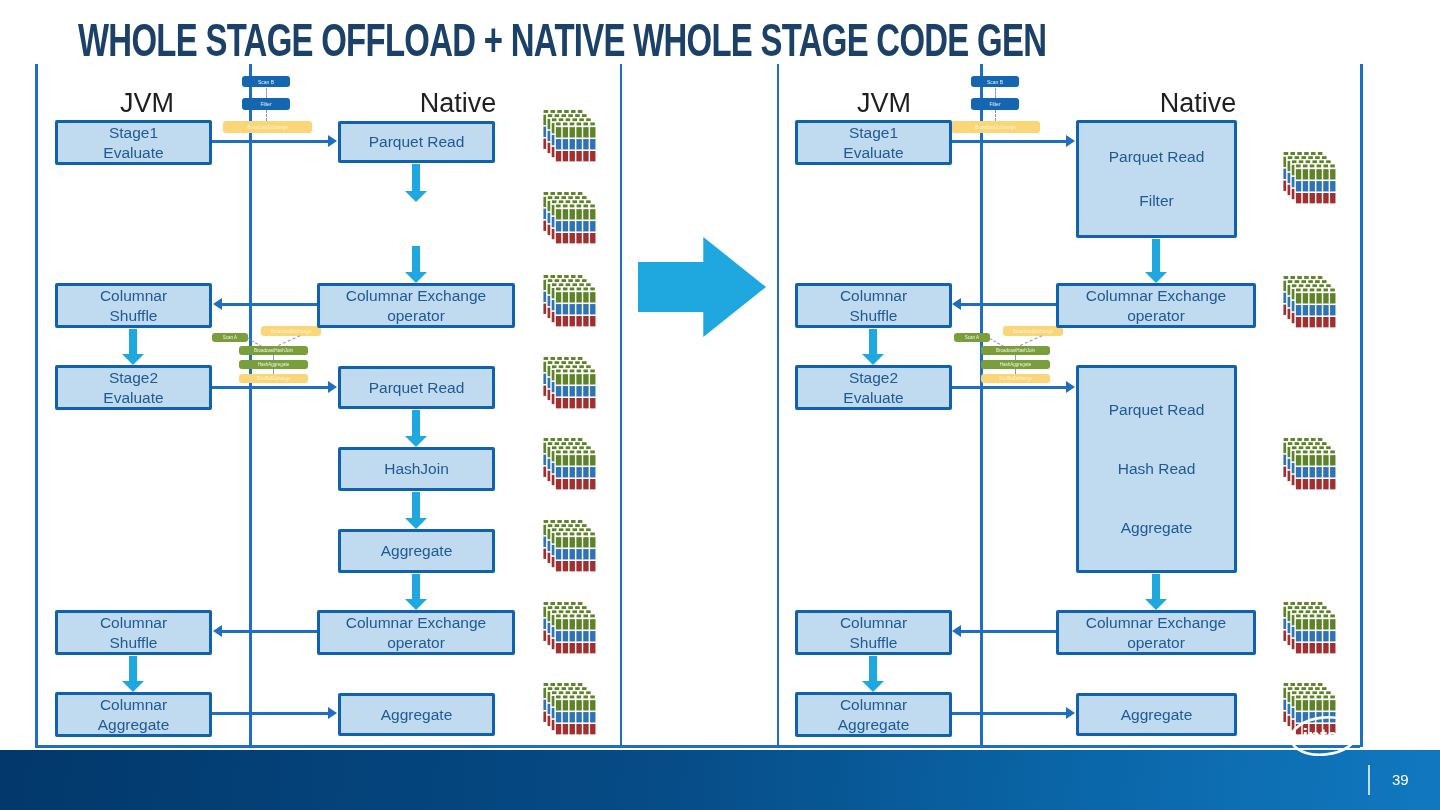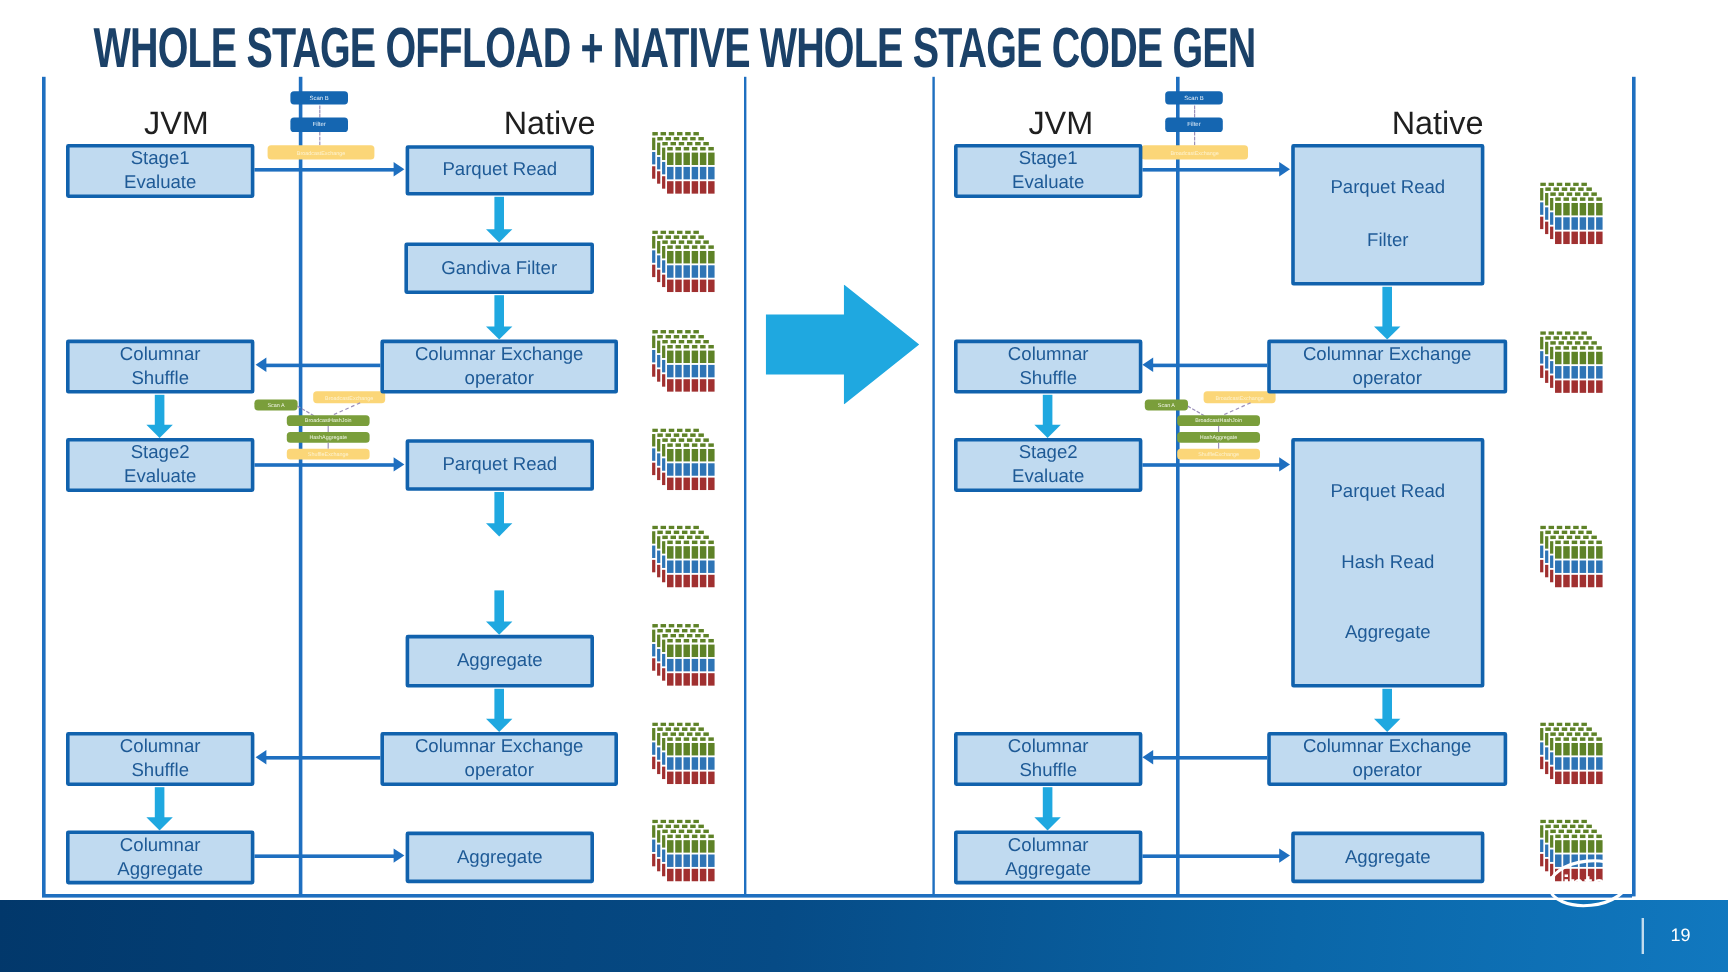--- a/index.html
+++ b/index.html
@@ -130,29 +130,29 @@
     <span>Shuffle</span>
   </div>
   <div class="box" style="left:55px;top:692px;width:157px;height:45px">
     <span>Columnar</span>
     <span>Aggregate</span>
   </div>
 
   <div class="box" style="left:338px;top:121px;width:157px;height:42px">
     <span>Parquet Read</span>
   </div>
-  <div class="box" style="left:337px;top:202px;width:158px;height:43px">
-    <span>Gandiva Filter</span>
-  </div>
   <div class="box" style="left:317px;top:283px;width:198px;height:45px">
     <span>Columnar Exchange</span>
     <span>operator</span>
   </div>
   <div class="box" style="left:338px;top:366px;width:157px;height:43px">
     <span>Parquet Read</span>
+  </div>
+  <div class="box" style="left:338px;top:447px;width:157px;height:44px">
+    <span>HashJoin</span>
   </div>
   <div class="box" style="left:338px;top:529px;width:157px;height:44px">
     <span>Aggregate</span>
   </div>
   <div class="box" style="left:317px;top:610px;width:198px;height:45px">
     <span>Columnar Exchange</span>
     <span>operator</span>
   </div>
   <div class="box" style="left:338px;top:693px;width:157px;height:43px">
     <span>Aggregate</span>
@@ -1729,15 +1729,15 @@
 
   <div class="footer"></div>
   <div class="logo">
     <svg width="74" height="44" viewBox="0 0 74 44">
       <ellipse cx="36" cy="22" rx="33" ry="18.5" fill="none" stroke="#ffffff" stroke-width="2.6" transform="rotate(-6 36 22)"></ellipse>
       <text x="35" y="29" text-anchor="middle" font-size="20" font-weight="bold" fill="#ffffff" font-family="Liberation Sans, sans-serif">intel</text>
       <text x="63" y="15" font-size="7" fill="#ffffff" font-family="Liberation Sans, sans-serif">®</text>
     </svg>
   </div>
   <div class="fdivider"></div>
-  <div class="pagenum">19</div>
+  <div class="pagenum">39</div>
 
 </div>
 
 </body></html>

